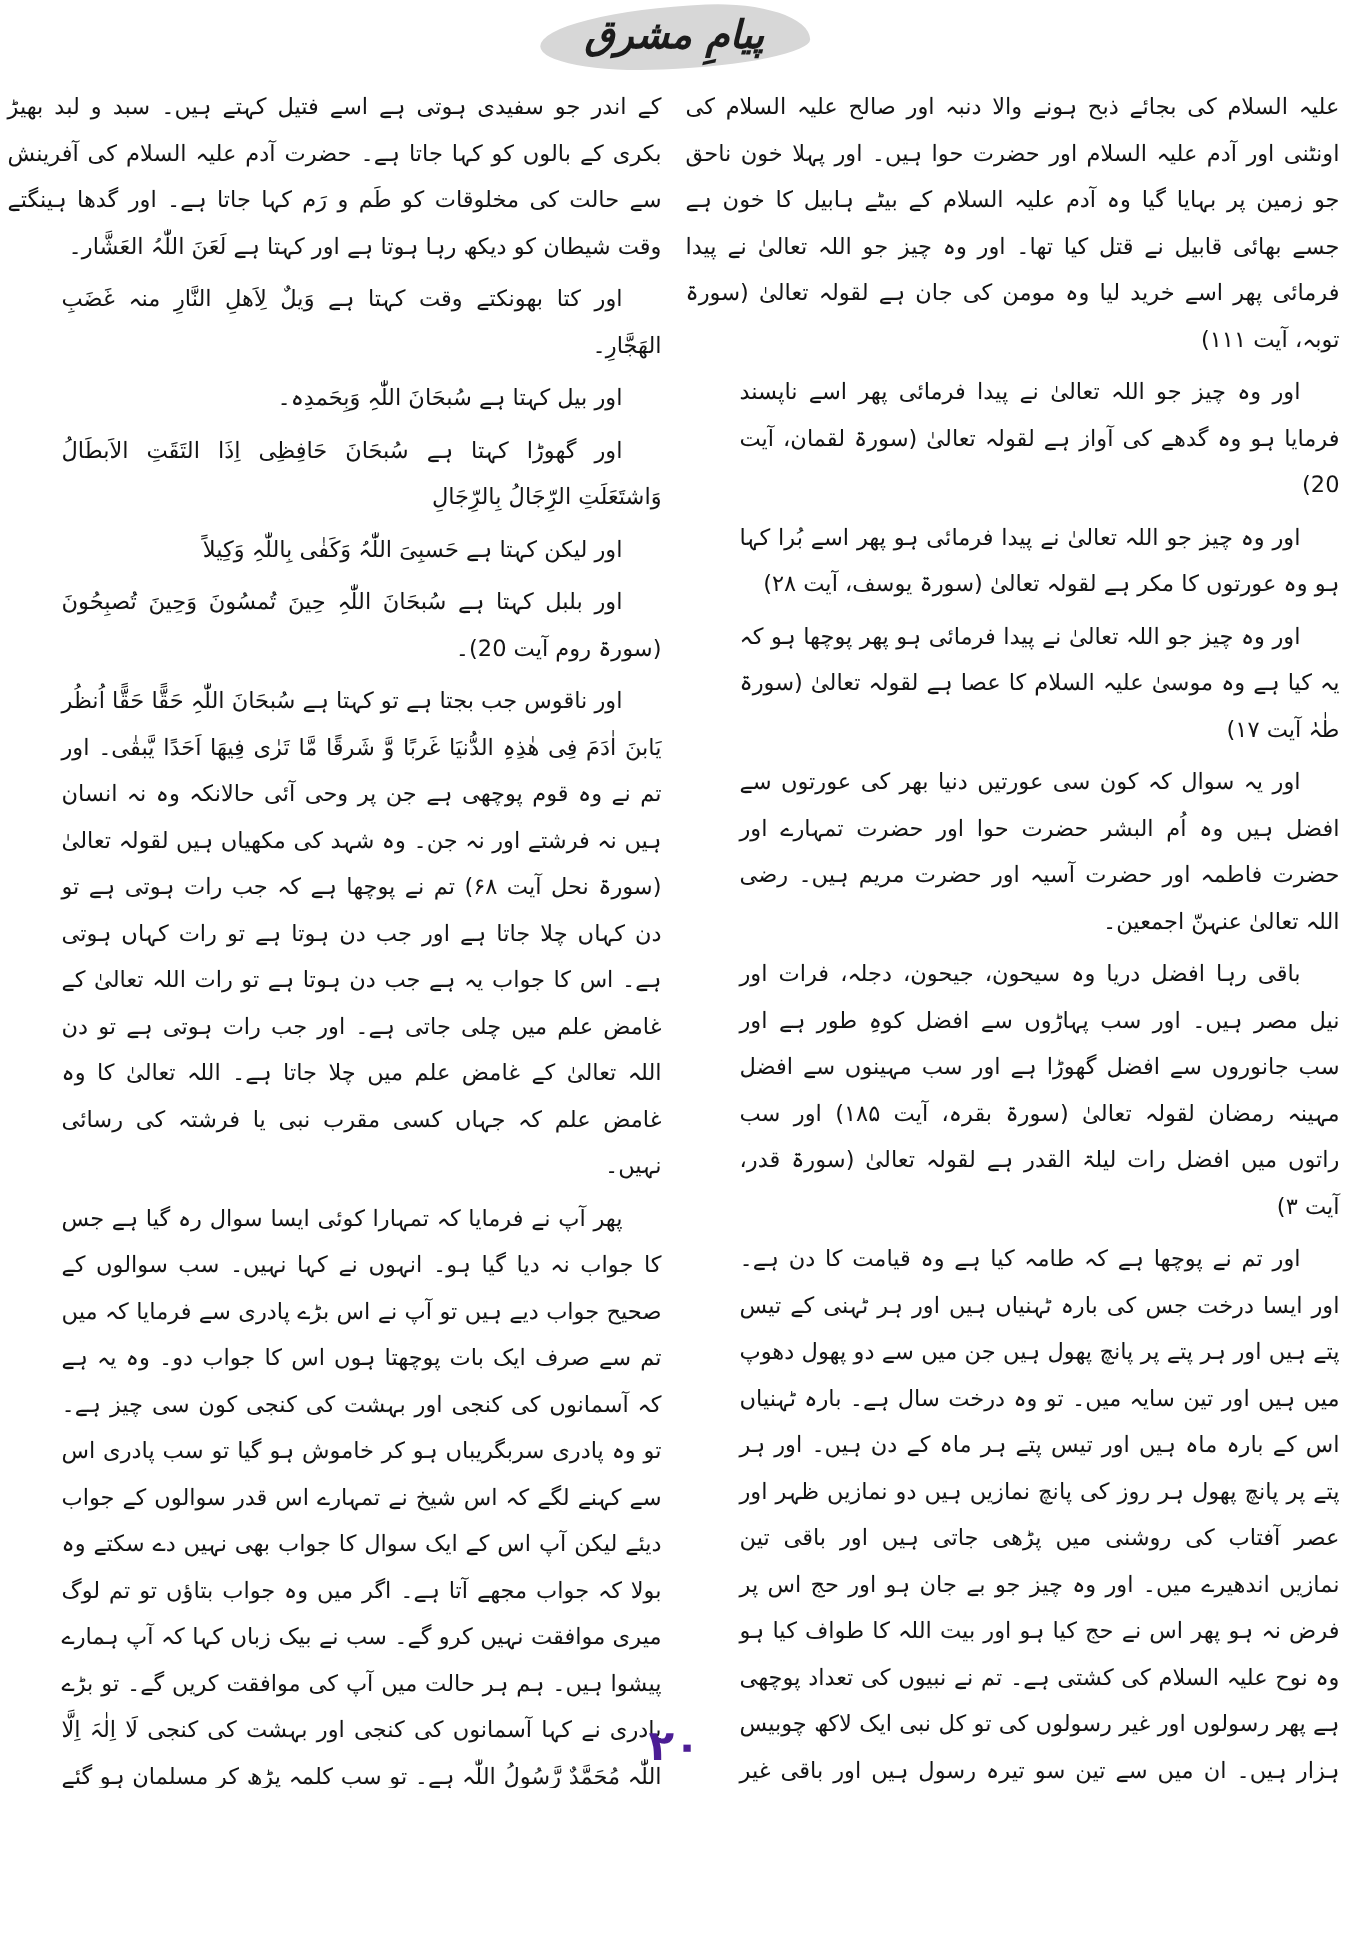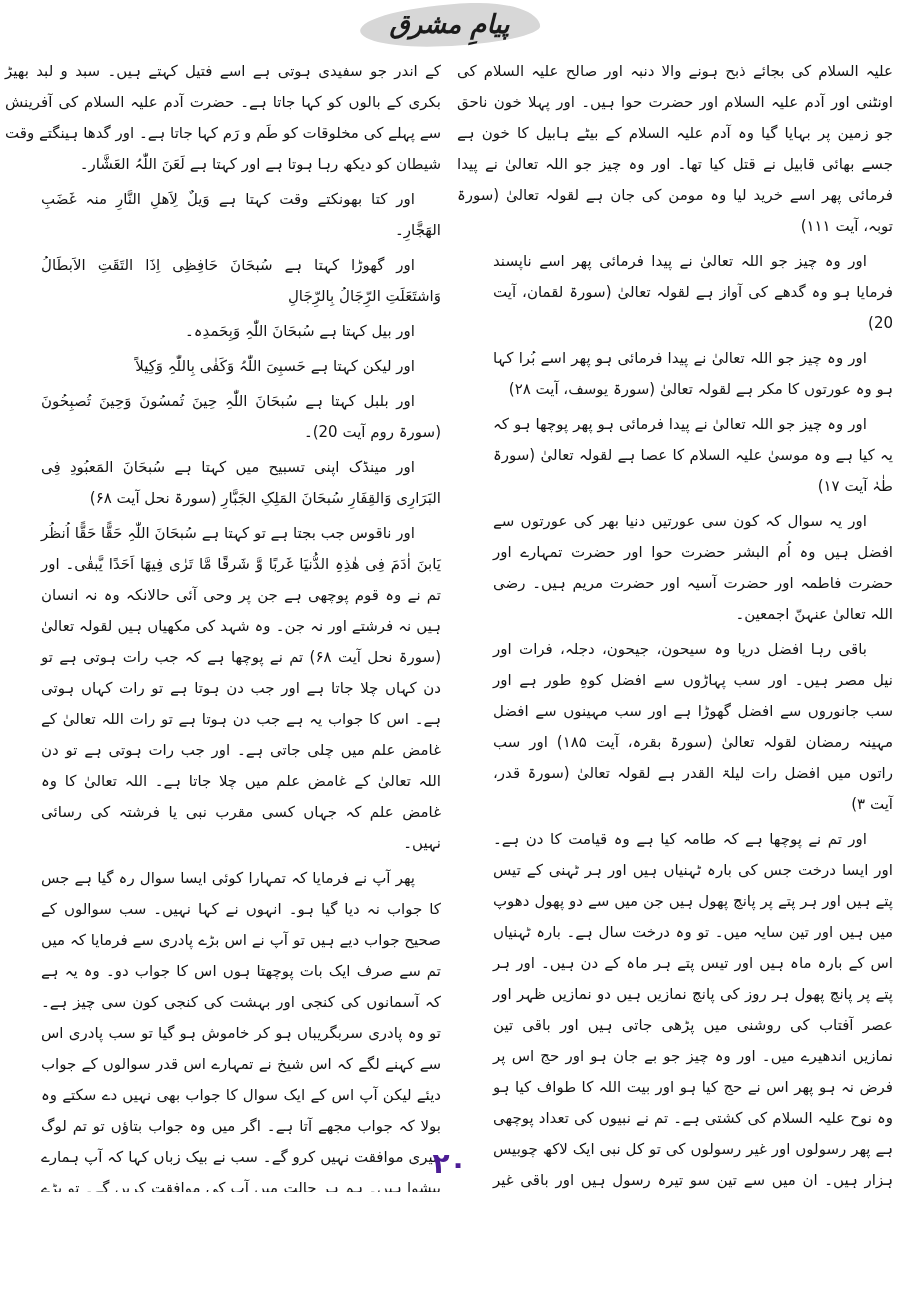--- a/index.html
+++ b/index.html
@@ -97,27 +97,26 @@
       <p>علیہ السلام کی بجائے ذبح ہونے والا دنبہ اور صالح علیہ السلام کی اونٹنی اور آدم علیہ السلام اور حضرت حوا ہیں۔ اور پہلا خون ناحق جو زمین پر بہایا گیا وہ آدم علیہ السلام کے بیٹے ہابیل کا خون ہے جسے بھائی قابیل نے قتل کیا تھا۔ اور وہ چیز جو اللہ تعالیٰ نے پیدا فرمائی پھر اسے خرید لیا وہ مومن کی جان ہے لقولہ تعالیٰ (سورۃ توبہ، آیت ۱۱۱)</p>
       <p class="indent">اور وہ چیز جو اللہ تعالیٰ نے پیدا فرمائی پھر اسے ناپسند فرمایا ہو وہ گدھے کی آواز ہے لقولہ تعالیٰ (سورۃ لقمان، آیت 20)</p>
       <p class="indent">اور وہ چیز جو اللہ تعالیٰ نے پیدا فرمائی ہو پھر اسے بُرا کہا ہو وہ عورتوں کا مکر ہے لقولہ تعالیٰ (سورۃ یوسف، آیت ۲۸)</p>
       <p class="indent">اور وہ چیز جو اللہ تعالیٰ نے پیدا فرمائی ہو پھر پوچھا ہو کہ یہ کیا ہے وہ موسیٰ علیہ السلام کا عصا ہے لقولہ تعالیٰ (سورۃ طٰہٰ آیت ۱۷)</p>
       <p class="indent">اور یہ سوال کہ کون سی عورتیں دنیا بھر کی عورتوں سے افضل ہیں وہ اُم البشر حضرت حوا اور حضرت تمہارے اور حضرت فاطمہ اور حضرت آسیہ اور حضرت مریم ہیں۔ رضی اللہ تعالیٰ عنہنّ اجمعین۔</p>
       <p class="indent">باقی رہا افضل دریا وہ سیحون، جیحون، دجلہ، فرات اور نیل مصر ہیں۔ اور سب پہاڑوں سے افضل کوہِ طور ہے اور سب جانوروں سے افضل گھوڑا ہے اور سب مہینوں سے افضل مہینہ رمضان لقولہ تعالیٰ (سورۃ بقرہ، آیت ۱۸۵) اور سب راتوں میں افضل رات لیلۃ القدر ہے لقولہ تعالیٰ (سورۃ قدر، آیت ۳)</p>
       <p class="indent">اور تم نے پوچھا ہے کہ طامہ کیا ہے وہ قیامت کا دن ہے۔ اور ایسا درخت جس کی بارہ ٹہنیاں ہیں اور ہر ٹہنی کے تیس پتے ہیں اور ہر پتے پر پانچ پھول ہیں جن میں سے دو پھول دھوپ میں ہیں اور تین سایہ میں۔ تو وہ درخت سال ہے۔ بارہ ٹہنیاں اس کے بارہ ماہ ہیں اور تیس پتے ہر ماہ کے دن ہیں۔ اور ہر پتے پر پانچ پھول ہر روز کی پانچ نمازیں ہیں دو نمازیں ظہر اور عصر آفتاب کی روشنی میں پڑھی جاتی ہیں اور باقی تین نمازیں اندھیرے میں۔ اور وہ چیز جو بے جان ہو اور حج اس پر فرض نہ ہو پھر اس نے حج کیا ہو اور بیت اللہ کا طواف کیا ہو وہ نوح علیہ السلام کی کشتی ہے۔ تم نے نبیوں کی تعداد پوچھی ہے پھر رسولوں اور غیر رسولوں کی تو کل نبی ایک لاکھ چوبیس ہزار ہیں۔ ان میں سے تین سو تیرہ رسول ہیں اور باقی غیر رسول۔ تم نے وہ چار چیزیں پوچھی ہیں جن کا رنگ اور ذائقہ مختلف ہے حالانکہ جڑ ایک ہے۔ وہ آنکھیں، ناک، منہ، کان ہیں۔ کہ مغزِ سر ان سب کی جڑ ہے۔ آنکھوں کا پانی نمکین ہے۔ اور منہ کا پانی میٹھا ہے۔ اور ناک کا پانی ترش ہے اور کانوں کا پانی کڑوا ہے۔ تم نے نقیر (سورۃ نسا آیت ۱۲۴)، قطمیر (سورۃ فاطر آیت ۱۳)، فتیل (بنی اسرائیل آیت ۷۱)۔ سبد و لبد، طم و رم کے معانی دریافت کیے ہیں۔ کھجور کی گٹھلی کی پشت پر جو نقطہ ہوتا ہے اس کو نقیر کہتے ہیں اور گٹھلی پر جو باریک چھلکا ہوتا ہے اس کو قطمیر کہتے ہیں اور گٹھلی</p>
     </section>
 
     <section class="text-col">
-      <p>کے اندر جو سفیدی ہوتی ہے اسے فتیل کہتے ہیں۔ سبد و لبد بھیڑ بکری کے بالوں کو کہا جاتا ہے۔ حضرت آدم علیہ السلام کی آفرینش سے پہلے کی مخلوقات کو طَم و رَم کہا جاتا ہے۔ اور گدھا ہینگتے وقت شیطان کو دیکھ رہا ہوتا ہے اور کہتا ہے لَعَنَ اللّٰہُ العَشَّار۔</p>
+      <p>کے اندر جو سفیدی ہوتی ہے اسے فتیل کہتے ہیں۔ سبد و لبد بھیڑ بکری کے بالوں کو کہا جاتا ہے۔ حضرت آدم علیہ السلام کی آفرینش سے حالت کی مخلوقات کو طَم و رَم کہا جاتا ہے۔ اور گدھا ہینگتے وقت شیطان کو دیکھ رہا ہوتا ہے اور کہتا ہے لَعَنَ اللّٰہُ العَشَّار۔</p>
       <p class="indent">اور کتا بھونکتے وقت کہتا ہے وَیلٌ لِاَھلِ النَّارِ منہ غَضَبِ الھَجَّارِ۔</p>
+      <p class="indent">اور بیل کہتا ہے سُبحَانَ اللّٰہِ وَبِحَمدِہ۔</p>
       <p class="indent">اور گھوڑا کہتا ہے سُبحَانَ حَافِظِی اِذَا التَقَتِ الاَبطَالُ وَاشتَعَلَتِ الرِّجَالُ بِالرِّجَالِ</p>
-      <p class="indent">اور بیل کہتا ہے سُبحَانَ اللّٰہِ وَبِحَمدِہ۔</p>
       <p class="indent">اور لیکن کہتا ہے حَسبِیَ اللّٰہُ وَکَفٰی بِاللّٰہِ وَکِیلاً</p>
       <p class="indent">اور بلبل کہتا ہے سُبحَانَ اللّٰہِ حِینَ تُمسُونَ وَحِینَ تُصبِحُونَ (سورۃ روم آیت 20)۔</p>
-      <p class="indent">اور مینڈک اپنی تسبیح میں کہتا ہے سُبحَانَ المَعبُودِ فِی البَرَارِی وَالقِفَارِ سُبحَانَ المَلِکِ الجَبَّارِ (سورۃ نحل آیت ۶۸)</p>
       <p class="indent">اور ناقوس جب بجتا ہے تو کہتا ہے سُبحَانَ اللّٰہِ حَقًّا حَقًّا اُنظُر یَابنَ اٰدَمَ فِی ھٰذِہِ الدُّنیَا غَربًا وَّ شَرقًا مَّا تَرٰی فِیھَا اَحَدًا یَّبقٰی۔ اور تم نے وہ قوم پوچھی ہے جن پر وحی آئی حالانکہ وہ نہ انسان ہیں نہ فرشتے اور نہ جن۔ وہ شہد کی مکھیاں ہیں لقولہ تعالیٰ (سورۃ نحل آیت ۶۸) تم نے پوچھا ہے کہ جب رات ہوتی ہے تو دن کہاں چلا جاتا ہے اور جب دن ہوتا ہے تو رات کہاں ہوتی ہے۔ اس کا جواب یہ ہے جب دن ہوتا ہے تو رات اللہ تعالیٰ کے غامض علم میں چلی جاتی ہے۔ اور جب رات ہوتی ہے تو دن اللہ تعالیٰ کے غامض علم میں چلا جاتا ہے۔ اللہ تعالیٰ کا وہ غامض علم کہ جہاں کسی مقرب نبی یا فرشتہ کی رسائی نہیں۔</p>
       <p class="indent">پھر آپ نے فرمایا کہ تمہارا کوئی ایسا سوال رہ گیا ہے جس کا جواب نہ دیا گیا ہو۔ انہوں نے کہا نہیں۔ سب سوالوں کے صحیح جواب دیے ہیں تو آپ نے اس بڑے پادری سے فرمایا کہ میں تم سے صرف ایک بات پوچھتا ہوں اس کا جواب دو۔ وہ یہ ہے کہ آسمانوں کی کنجی اور بہشت کی کنجی کون سی چیز ہے۔ تو وہ پادری سربگریباں ہو کر خاموش ہو گیا تو سب پادری اس سے کہنے لگے کہ اس شیخ نے تمہارے اس قدر سوالوں کے جواب دیئے لیکن آپ اس کے ایک سوال کا جواب بھی نہیں دے سکتے وہ بولا کہ جواب مجھے آتا ہے۔ اگر میں وہ جواب بتاؤں تو تم لوگ میری موافقت نہیں کرو گے۔ سب نے بیک زباں کہا کہ آپ ہمارے پیشوا ہیں۔ ہم ہر حالت میں آپ کی موافقت کریں گے۔ تو بڑے پادری نے کہا آسمانوں کی کنجی اور بہشت کی کنجی لَا اِلٰہَ اِلَّا اللّٰہ مُحَمَّدٌ رَّسُولُ اللّٰہ ہے۔ تو سب کلمہ پڑھ کر مسلمان ہو گئے اور اپنے زنار وہیں توڑ ڈالے۔ غیب سے ندا آئی۔ اے بایزید ہم نے تجھے ایک زنار پہننے کا حکم اس لئے دیا تھا کہ ان کے پانچ سو زنار تڑواؤں۔</p>
 
     </section>
 
   </main>
 
   <footer class="page-footer">
     <span class="page-number">۲۰</span>
   </footer>

